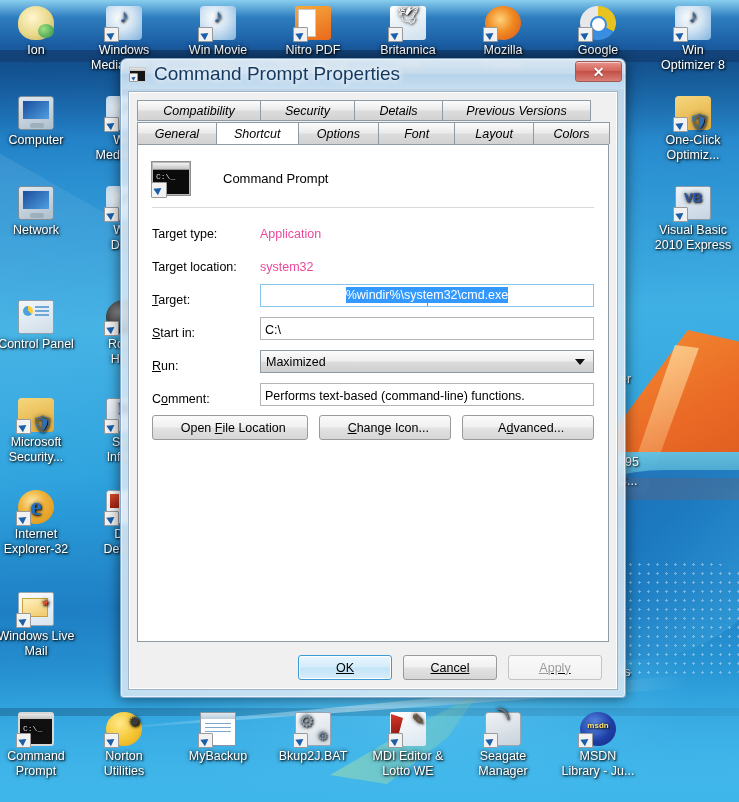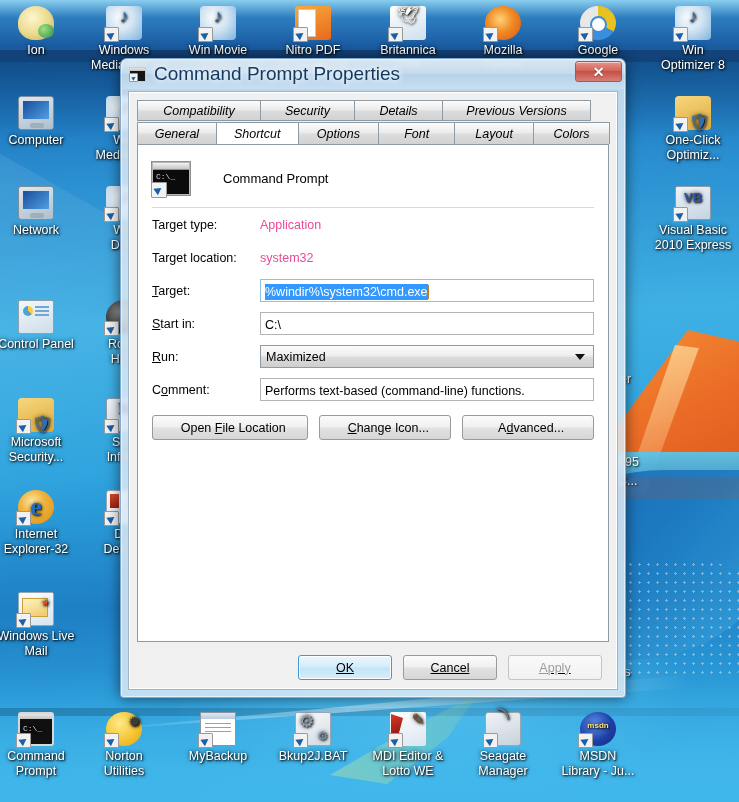--- a/index.html
+++ b/index.html
@@ -423,34 +423,34 @@
   #hdr-icon .box::after {
     content:"C:\\_"; position:absolute; left:3px; top:9px;
     color:#dcdcdc; font-family:"Liberation Mono", monospace; font-size:8px;
   }
   #hdr-icon .sc-arrow { width:16px; height:16px; left:-1px; bottom:-3px; }
   #hdr-title { margin-left: 33px; font-size: 13px; color: #000; }
 
   hr.sep { border: none; border-top: 1px solid #d9d9d9; margin: 10px 14px 0 14px; }
 
   
-  .frow { display: flex; align-items: center; padding: 0 14px; height: 33px; }
+  .frow { display: flex; align-items: flex-end; padding: 0 14px; height: 33px; }
   .flabel { width: 108px; flex: 0 0 108px; font-size: 12.5px; color: #000; }
   .fstatic { font-size: 12.5px; color: #ec4899; }
   .finput {
     flex: 1 1 auto; height: 23px;
     border: 1px solid #b4b4b4;
     background: #ffffff;
     font-size: 12.5px;
     color: #000;
     padding: 2px 4px 0 4px;
     display: flex; align-items: center;
     cursor: text;
   }
-  .finput.focus { border-color: #86c5e8; }
+  .finput.focus { border-color: #86c5e8; flex-direction: column; }
   .sel-text {
     background: #3399ff;
     color: #ffffff;
     padding: 1px 0 1px 0;
   }
   .caret {
     display:inline-block; width:1px; height:14px; background:#c07a28; margin-left:0px;
   }
   .fcombo {
     flex: 1 1 auto; height: 23px;

